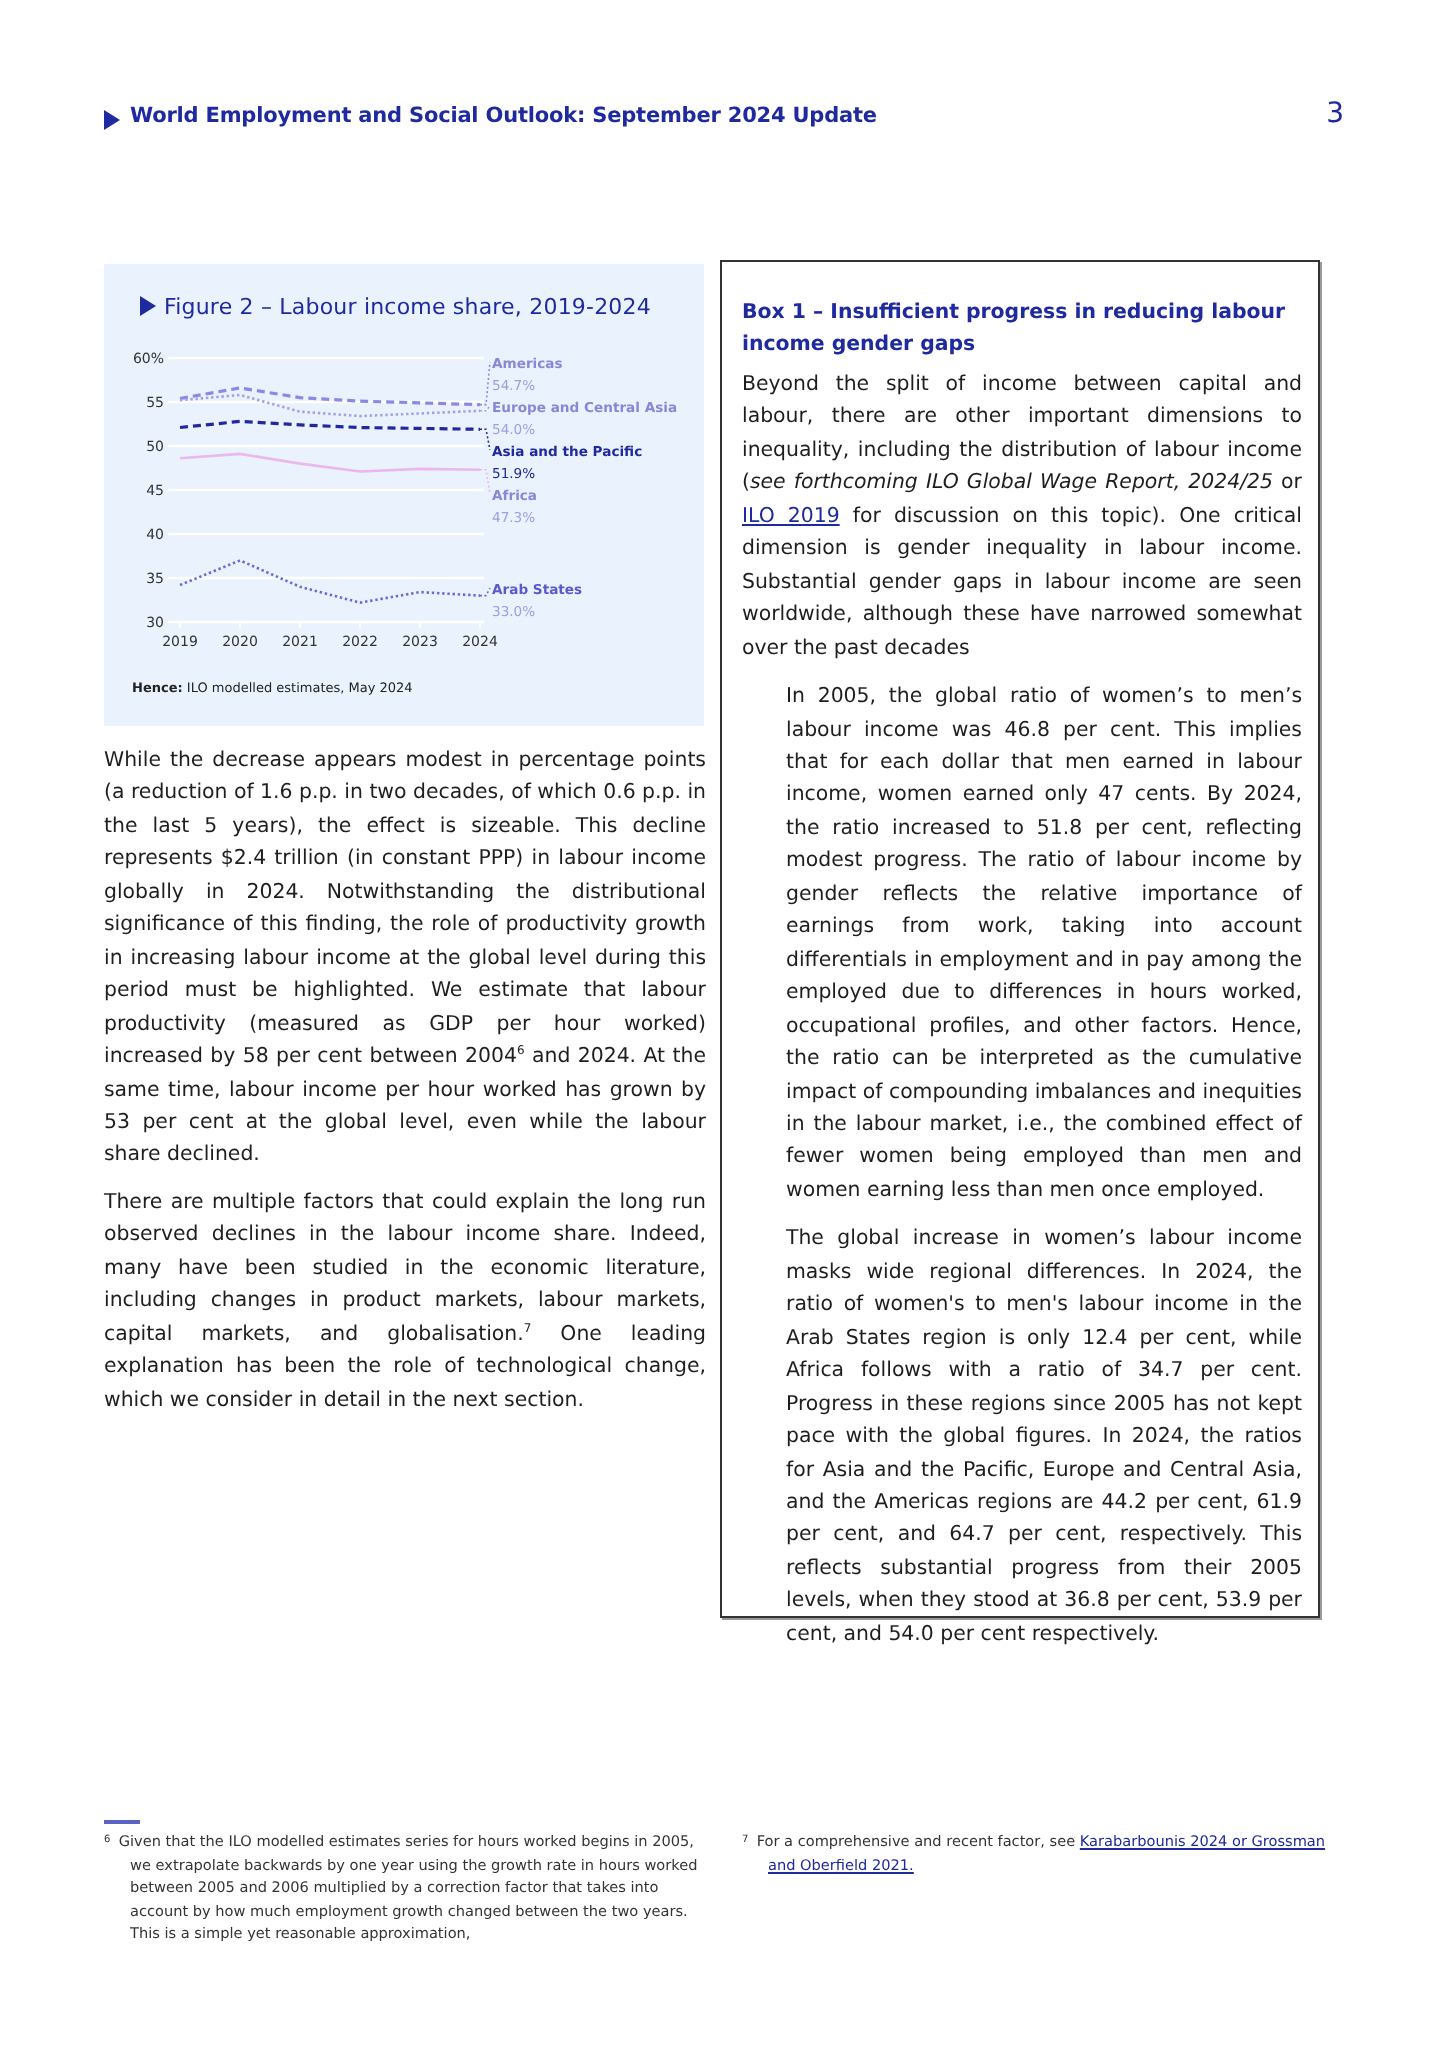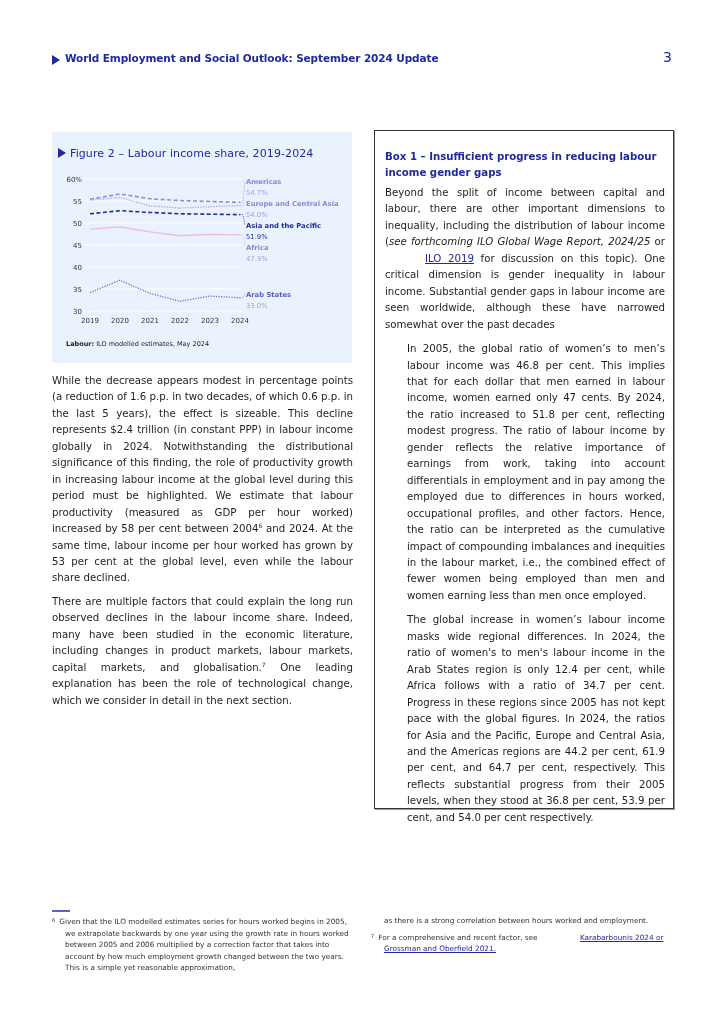--- a/index.html
+++ b/index.html
@@ -7,38 +7,38 @@
   body { position: relative; font-family: "DejaVu Sans", sans-serif; color: #1e1e1e; }
 
   .header { position: absolute; left: 52px; top: 52px; width: 622px; height: 18px; text-align: center; }
   .header-tri { position: absolute; left: 0; top: 3px; width: 0; height: 0;
     border-top: 5px solid transparent; border-bottom: 5px solid transparent; border-left: 8px solid #1e2a9e; }
   .header-title { position: absolute; left: 13px; top: 0; font-size: 10.5px; font-weight: bold; color: #1e2a9e; letter-spacing: -0.1px; }
   .page-num { position: absolute; right: 2px; top: -3px; font-size: 14px; color: #1e2a9e; }
 
   
   .figure { position: absolute; left: 52px; top: 132px; width: 300px; height: 231px; background: #eaf3fd; }
-  .fig-title { position: absolute; left: 6px; top: 15px; font-size: 11px; color: #1e2a9e; font-weight: normal; letter-spacing: 0.1px; }
+  .fig-title { position: absolute; left: 18px; top: 15px; font-size: 11px; color: #1e2a9e; font-weight: normal; letter-spacing: 0.1px; }
   .fig-title .tri { display: inline-block; width: 0; height: 0; border-top: 5px solid transparent; border-bottom: 5px solid transparent; border-left: 8px solid #1e2a9e; margin-right: 4px; vertical-align: -1px; }
   .chart-svg { position: absolute; left: 0; top: 0; }
   .fig-source { position: absolute; left: 14px; top: 208px; font-size: 6.5px; color: #222; }
   .fig-source b { font-weight: bold; }
 
   
   .left-col { position: absolute; left: 52px; top: 373px; width: 301px; }
   .para { font-size: 10.2px; line-height: 16.45px; text-align: justify; color: #1e1e1e; }
   .para + .para { margin-top: 7px; }
   sup { font-size: 6px; vertical-align: 4px; line-height: 0; }
 
   
-  .box { position: absolute; left: 374px; top: 130px; width: 300px; height: 679px; border: 1.3px solid #333; box-shadow: 1px 1px 0 #999; }
+  .box { position: absolute; left: 360px; top: 130px; width: 300px; height: 679px; border: 1.3px solid #333; box-shadow: 1px 1px 0 #999; }
   .box-inner { position: absolute; left: 10px; top: 18px; width: 280px; }
   .box-title { font-size: 10.2px; font-weight: bold; color: #1e2a9e; line-height: 16px; margin-bottom: 4px; }
   .box .para + .para { margin-top: 8px; margin-left: 22px; }
-  .link { color: #1e2a9e; text-decoration: underline; margin-left: 40px; }
+  .link { color: #1e2a9e; text-decoration: underline; }
   em { font-style: italic; }
 
   
   .fn-rule { position: absolute; left: 52px; top: 910px; width: 18px; height: 1.5px; background: #5c63c4; }
   .fn-left { position: absolute; left: 52px; top: 915px; width: 300px; font-size: 7.3px; line-height: 11.5px; color: #333; }
   .fn-right { position: absolute; left: 371px; top: 915px; width: 295px; font-size: 7.3px; line-height: 11.5px; color: #333; }
   .fn { padding-left: 13px; text-indent: -13px; }
   .fn .num { display: inline-block; width: 5px; text-indent: 0; font-size: 5px; vertical-align: 2px; }
   .fn-cont { padding-left: 13px; }
   .fn + .fn, .fn-cont + .fn { margin-top: 4px; }
@@ -95,21 +95,21 @@
       <polyline points="38,97.16 68,94.96 98,99.8 128,103.75999999999999 158,102.44000000000001 188,102.88000000000001" fill="none" stroke="#eab7ee" stroke-width="1.3"></polyline>
       <polyline points="188,102.88000000000001 191,102.88000000000001 193,115" fill="none" stroke="#eab7ee" stroke-width="0.8" stroke-dasharray="1,1.2"></polyline>
       <text x="194" y="118" font-size="6.8" font-weight="bold" fill="#8b86d6" font-family="DejaVu Sans, sans-serif">Africa</text>
       <text x="194" y="129" font-size="6.8" fill="#a39ddf" font-family="DejaVu Sans, sans-serif">47.3%</text>
       <polyline points="38,160.51999999999998 68,148.2 98,161.4 128,169.32 158,164.04000000000002 188,165.8" fill="none" stroke="#6a6ad8" stroke-width="1.3" stroke-dasharray="1.2,1.4"></polyline>
       <polyline points="188,165.8 191,165.8 193,162" fill="none" stroke="#6a6ad8" stroke-width="0.8" stroke-dasharray="1,1.2"></polyline>
       <text x="194" y="165" font-size="6.8" font-weight="bold" fill="#5a5acc" font-family="DejaVu Sans, sans-serif">Arab States</text>
       <text x="194" y="176" font-size="6.8" fill="#a39ddf" font-family="DejaVu Sans, sans-serif">33.0%</text>
     </svg>
   <div class="fig-title"><span class="tri"></span><span>Figure 2 – Labour income share, 2019-2024</span></div>
-  <div class="fig-source"><b>Labour:</b><span> ILO modelled estimates, May 2024</span></div>
+  <div class="fig-source"><b>Hence:</b><span> ILO modelled estimates, May 2024</span></div>
 </div>
 
 <div class="left-col">
   <p class="para"><span>While the decrease appears modest in percentage points (a reduction of 1.6 p.p. in two decades, of which 0.6 p.p. in the last 5 years), the effect is sizeable. This decline represents $2.4 trillion (in constant PPP) in labour income globally in 2024. Notwithstanding the distributional significance of this finding, the role of productivity growth in increasing labour income at the global level during this period must be highlighted. We estimate that labour productivity (measured as GDP per hour worked) increased by 58 per cent between 2004</span><sup>6</sup><span> and 2024. At the same time, labour income per hour worked has grown by 53 per cent at the global level, even while the labour share declined.</span></p>
   <p class="para"><span>There are multiple factors that could explain the long run observed declines in the labour income share. Indeed, many have been studied in the economic literature, including changes in product markets, labour markets, capital markets, and globalisation.</span><sup>7</sup><span> One leading explanation has been the role of technological change, which we consider in detail in the next section.</span></p>
 </div>
 
 <div class="box">
   <div class="box-inner">
     <div class="box-title">Box 1 – Insufficient progress in reducing labour income gender gaps</div>
@@ -117,15 +117,14 @@
     <p class="para">In 2005, the global ratio of women’s to men’s labour income was 46.8 per cent. This implies that for each dollar that men earned in labour income, women earned only 47 cents. By 2024, the ratio increased to 51.8 per cent, reflecting modest progress. The ratio of labour income by gender reflects the relative importance of earnings from work, taking into account differentials in employment and in pay among the employed due to differences in hours worked, occupational profiles, and other factors. Hence, the ratio can be interpreted as the cumulative impact of compounding imbalances and inequities in the labour market, i.e., the combined effect of fewer women being employed than men and women earning less than men once employed.</p>
     <p class="para">The global increase in women’s labour income masks wide regional differences. In 2024, the ratio of women's to men's labour income in the Arab States region is only 12.4 per cent, while Africa follows with a ratio of 34.7 per cent. Progress in these regions since 2005 has not kept pace with the global figures. In 2024, the ratios for Asia and the Pacific, Europe and Central Asia, and the Americas regions are 44.2 per cent, 61.9 per cent, and 64.7 per cent, respectively. This reflects substantial progress from their 2005 levels, when they stood at 36.8 per cent, 53.9 per cent, and 54.0 per cent respectively.</p>
   </div>
 </div>
 
 <div class="fn-rule"></div>
 <div class="fn-left">
   <div class="fn"><span class="num">6</span> <span>Given that the ILO modelled estimates series for hours worked begins in 2005, we extrapolate backwards by one year using the growth rate in hours worked between 2005 and 2006 multiplied by a correction factor that takes into account by how much employment growth changed between the two years. This is a simple yet reasonable approximation,</span></div>
 </div>
 <div class="fn-right">
-  <div class="fn-cont">as there is a strong correlation between hours worked and employment.</div>
   <div class="fn"><span class="num">7</span> <span>For a comprehensive and recent factor, see </span><a class="link">Karabarbounis 2024 or Grossman and Oberfield 2021.</a></div>
 </div>
 
 </body></html>

